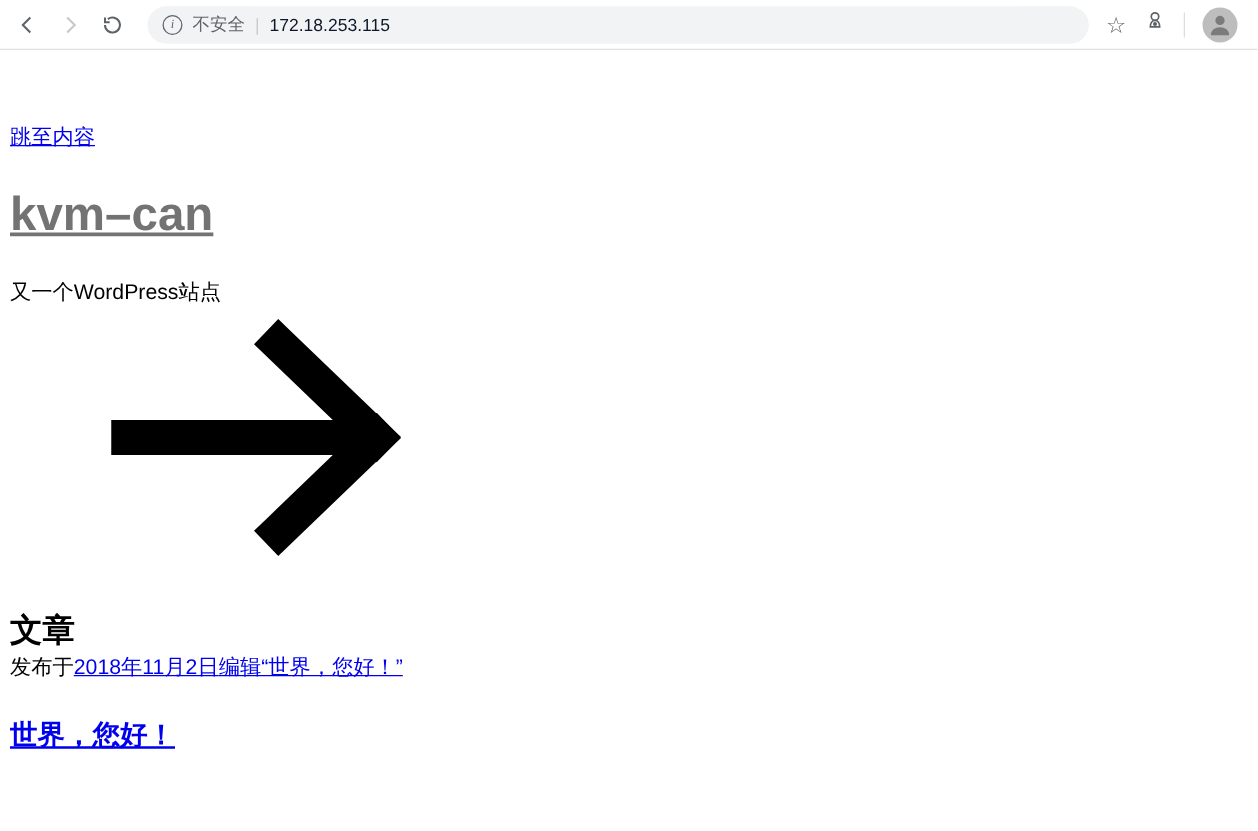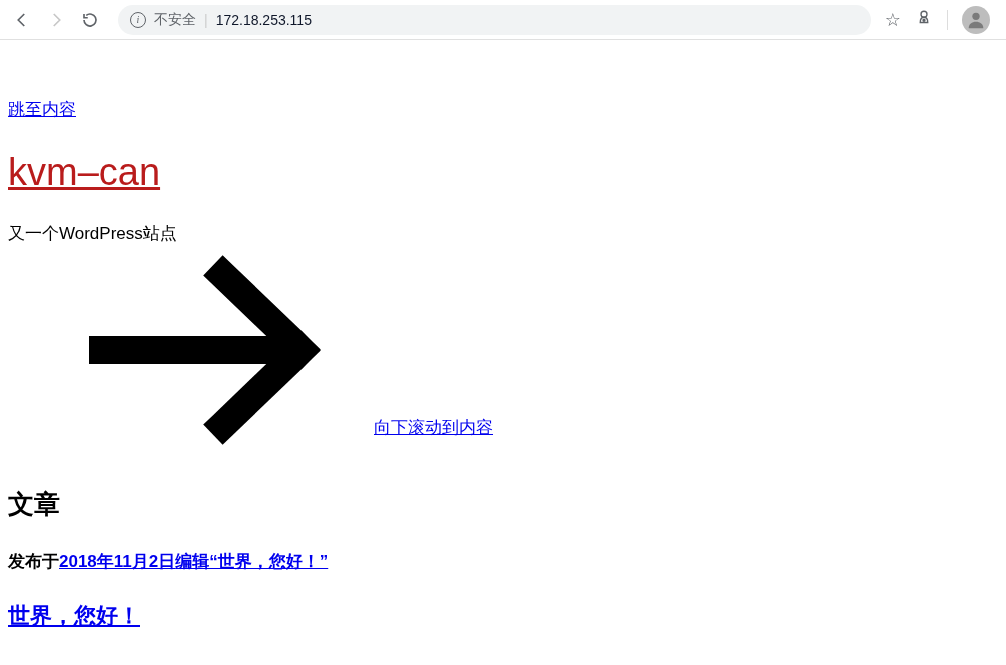--- a/index.html
+++ b/index.html
@@ -71,24 +71,24 @@
     .broken-img-icon {
       width: 18px; height: 18px;
       display: inline-block;
       position: relative;
     }
     .site-title {
       margin-top: 30px;
       margin-bottom: 8px;
     }
     .site-title a {
-      color: #b91c1c;
+      color: #737373;
       text-decoration: underline;
       font-size: 38px;
-      font-weight: normal;
+      font-weight: bold;
     }
     .tagline {
       font-size: 17px;
       margin-top: 28px;
       margin-bottom: 10px;
     }
     .arrow-row {
       display: flex;
       align-items: flex-end;
       margin-top: 6px;
@@ -107,22 +107,20 @@
       margin-left: 6px;
       margin-bottom: 6px;
     }
     .section-title {
       font-size: 26px;
       font-weight: bold;
       margin-top: 42px;
     }
     .post-meta {
       font-size: 17px;
-      margin-top: 28px;
-      font-weight: bold;
     }
     .post-meta a { color: #0000ee; text-decoration: underline; }
     .post-title {
       margin-top: 28px;
     }
     .post-title a {
       color: #0000ee;
       text-decoration: underline;
       font-size: 22px;
       font-weight: bold;
@@ -187,21 +185,20 @@
   <div class="arrow-row">
     <div class="big-arrow">
       <svg width="290" height="190" viewBox="0 0 290 190">
         <g stroke="#000" stroke-width="28" stroke-linecap="square" fill="none">
           <line x1="60" y1="95" x2="250" y2="95"></line>
           <line x1="180" y1="20" x2="258" y2="95"></line>
           <line x1="180" y1="170" x2="258" y2="95"></line>
         </g>
       </svg>
     </div>
-    <a class="scroll-link" href="#">向下滚动到内容</a>
   </div>
   
   <h2 class="section-title">文章</h2>
   
   <p class="post-meta">
     <span>发布于</span><a href="#">2018年11月2日</a><a href="#">编辑“世界，您好！”</a>
   </p>
   
   <h3 class="post-title">
     <a href="#">世界，您好！</a>

